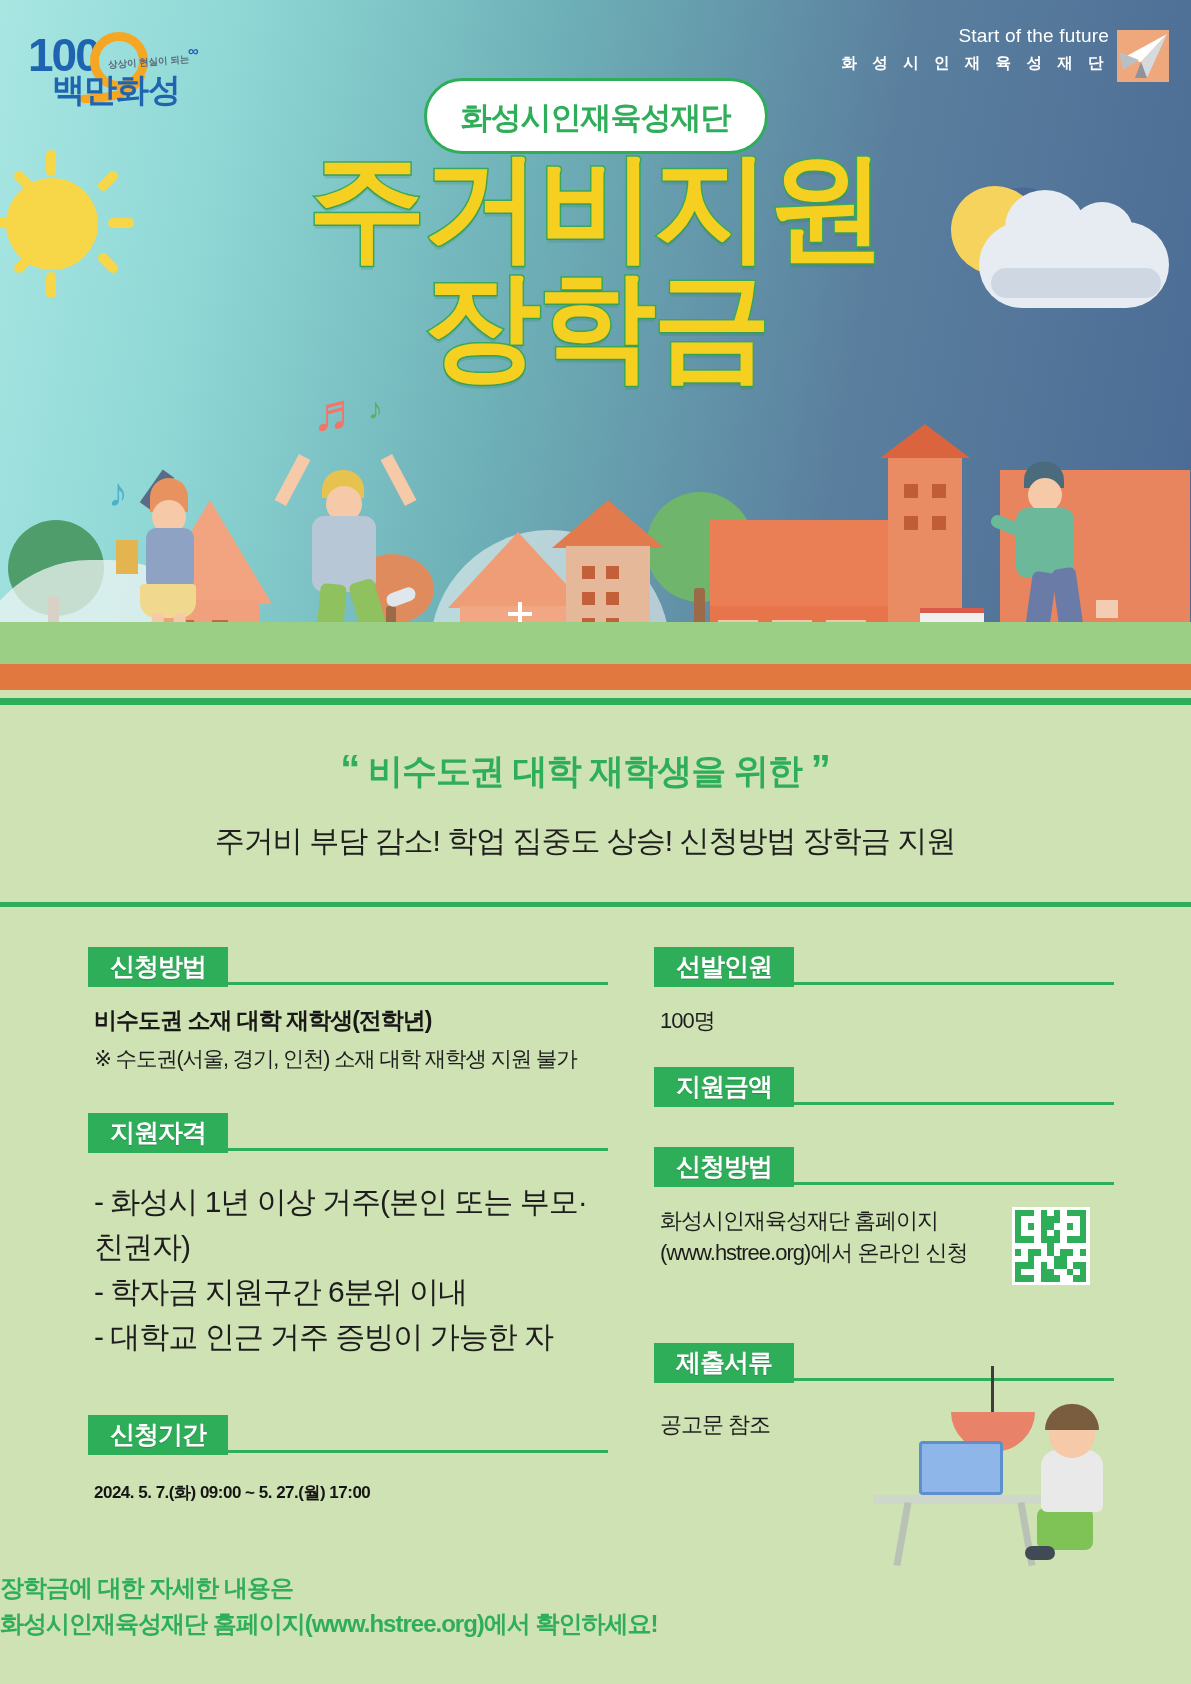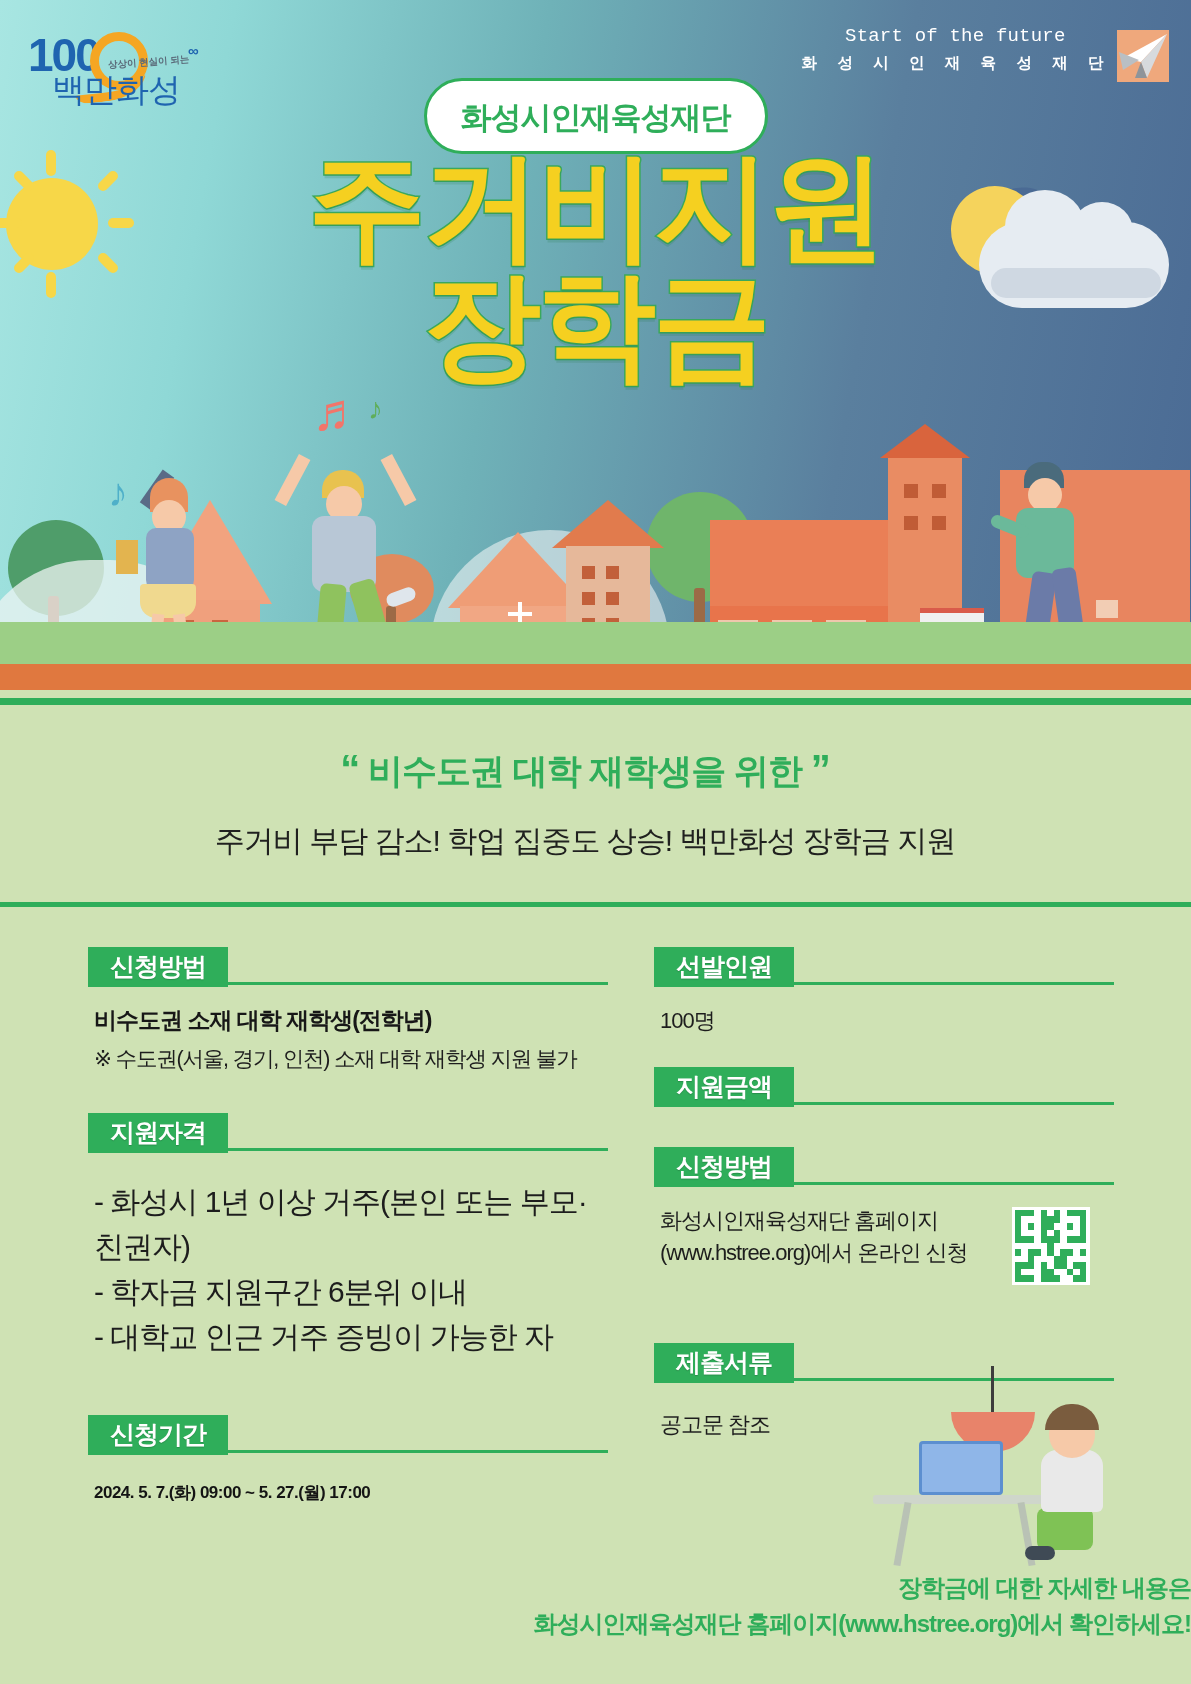--- a/index.html
+++ b/index.html
@@ -17,25 +17,25 @@
   .hero-bottom-strip{position:absolute;left:0;bottom:0;width:1191px;height:26px;background:#e0783f;}
   .hero-ground{position:absolute;left:0;bottom:26px;width:1191px;height:42px;background:#9ccf86;}
 
   
   .logo-ms{position:absolute;left:28px;top:28px;width:200px;height:78px;}
   .logo-100{position:absolute;left:0;top:0;font-size:46px;font-weight:bold;color:#1f64b0;letter-spacing:-2px;}
   .logo-ring{position:absolute;left:62px;top:4px;width:40px;height:40px;border:9px solid #f5a623;border-radius:50%;}
   .logo-swoosh{position:absolute;left:46px;top:30px;width:72px;height:34px;border-bottom:9px solid #f5a623;border-radius:0 0 60% 20%;transform:rotate(-6deg);}
   .logo-tag{position:absolute;left:80px;top:28px;font-size:9.5px;color:#5b6b7a;font-weight:bold;white-space:nowrap;transform:rotate(-4deg);}
   .logo-inf{position:absolute;left:160px;top:14px;font-size:15px;color:#1f64b0;font-weight:bold;}
-  .logo-name{position:absolute;left:24px;top:40px;font-size:33px;font-weight:normal;color:#1f64b0;letter-spacing:-1px;white-space:nowrap;}
+  .logo-name{position:absolute;left:24px;top:40px;font-size:33px;font-weight:bold;color:#1f64b0;letter-spacing:-1px;white-space:nowrap;}
 
   
   .fnd{position:absolute;right:22px;top:26px;display:flex;align-items:flex-start;gap:8px;}
-  .fnd-txt{text-align:center;color:#ffffff;font-family:Liberation Mono, monospace;}
+  .fnd-txt{text-align:right;color:#ffffff;}
   .fnd-en{font-size:19px;letter-spacing:.2px;line-height:1.1;}
   .fnd-kr{font-size:15.5px;font-weight:bold;letter-spacing:5.5px;margin-top:6px;white-space:nowrap;}
   .fnd-mark{width:52px;height:52px;background:#efa87c;position:relative;overflow:hidden;margin-top:4px;}
   .fnd-mark svg{position:absolute;left:0;top:0;}
 
   
   .badge{position:absolute;left:50%;top:78px;transform:translateX(-50%);
          background:#ffffff;border:3px solid #2fae5a;border-radius:40px;
          padding:16px 34px 12px;font-size:31px;font-weight:bold;color:#2fae5a;white-space:nowrap;
          letter-spacing:-1px;}
@@ -109,21 +109,21 @@
   .leg-r{position:absolute;left:150px;bottom:0;width:7px;height:64px;background:#b9c2b5;transform:rotate(-10deg);}
   .laptop{position:absolute;left:46px;bottom:71px;width:78px;height:48px;background:#8fb6e8;
           border:3px solid #5c8fd0;border-radius:4px;}
   .pers-head{position:absolute;right:18px;bottom:108px;width:46px;height:46px;background:#f6c9a8;border-radius:50%;}
   .pers-hair{position:absolute;right:14px;bottom:136px;width:54px;height:26px;background:#7a5c3e;border-radius:26px 26px 0 0;}
   .pers-body{position:absolute;right:10px;bottom:54px;width:62px;height:62px;background:#e9e9e9;border-radius:16px 16px 6px 6px;}
   .pers-leg{position:absolute;right:20px;bottom:16px;width:56px;height:42px;background:#7fc255;border-radius:8px;}
   .pers-shoe{position:absolute;right:58px;bottom:6px;width:30px;height:14px;background:#3f4a55;border-radius:7px;}
 
   
-  .footer{position:absolute;left:0;bottom:42px;width:1191px;text-align:right;}
+  .footer{position:absolute;left:0;bottom:42px;width:1191px;text-align:left;}
   .f1{font-size:24px;font-weight:bold;color:#2fae5a;letter-spacing:-1px;line-height:1.5;}
   .f2{font-size:24px;font-weight:bold;color:#2fae5a;letter-spacing:-1px;line-height:1.5;}
 </style>
 </head>
 <body>
 
 <div class="poster">
 
   <div class="hero">
 
@@ -269,21 +269,21 @@
     <div class="hero-bottom-strip"></div>
   </div>
 
   <div class="band">
     <div class="rule"></div>
     <div class="quote">
       <span class="qm">“</span>
       <span>비수도권 대학 재학생을 위한</span>
       <span class="qm">”</span>
     </div>
-    <div class="sub">주거비 부담 감소!  학업 집중도 상승!  백만화성 장학금 지원</div>
+    <div class="sub">주거비 부담 감소!  학업 집중도 상승!  신청방법 장학금 지원</div>
     <div class="rule2"></div>
   </div>
 
   <div class="info">
 
     <div class="col left">
 
       <div class="sec">
         <div class="sec-head">
           <div class="sec-chip">신청방법</div>

